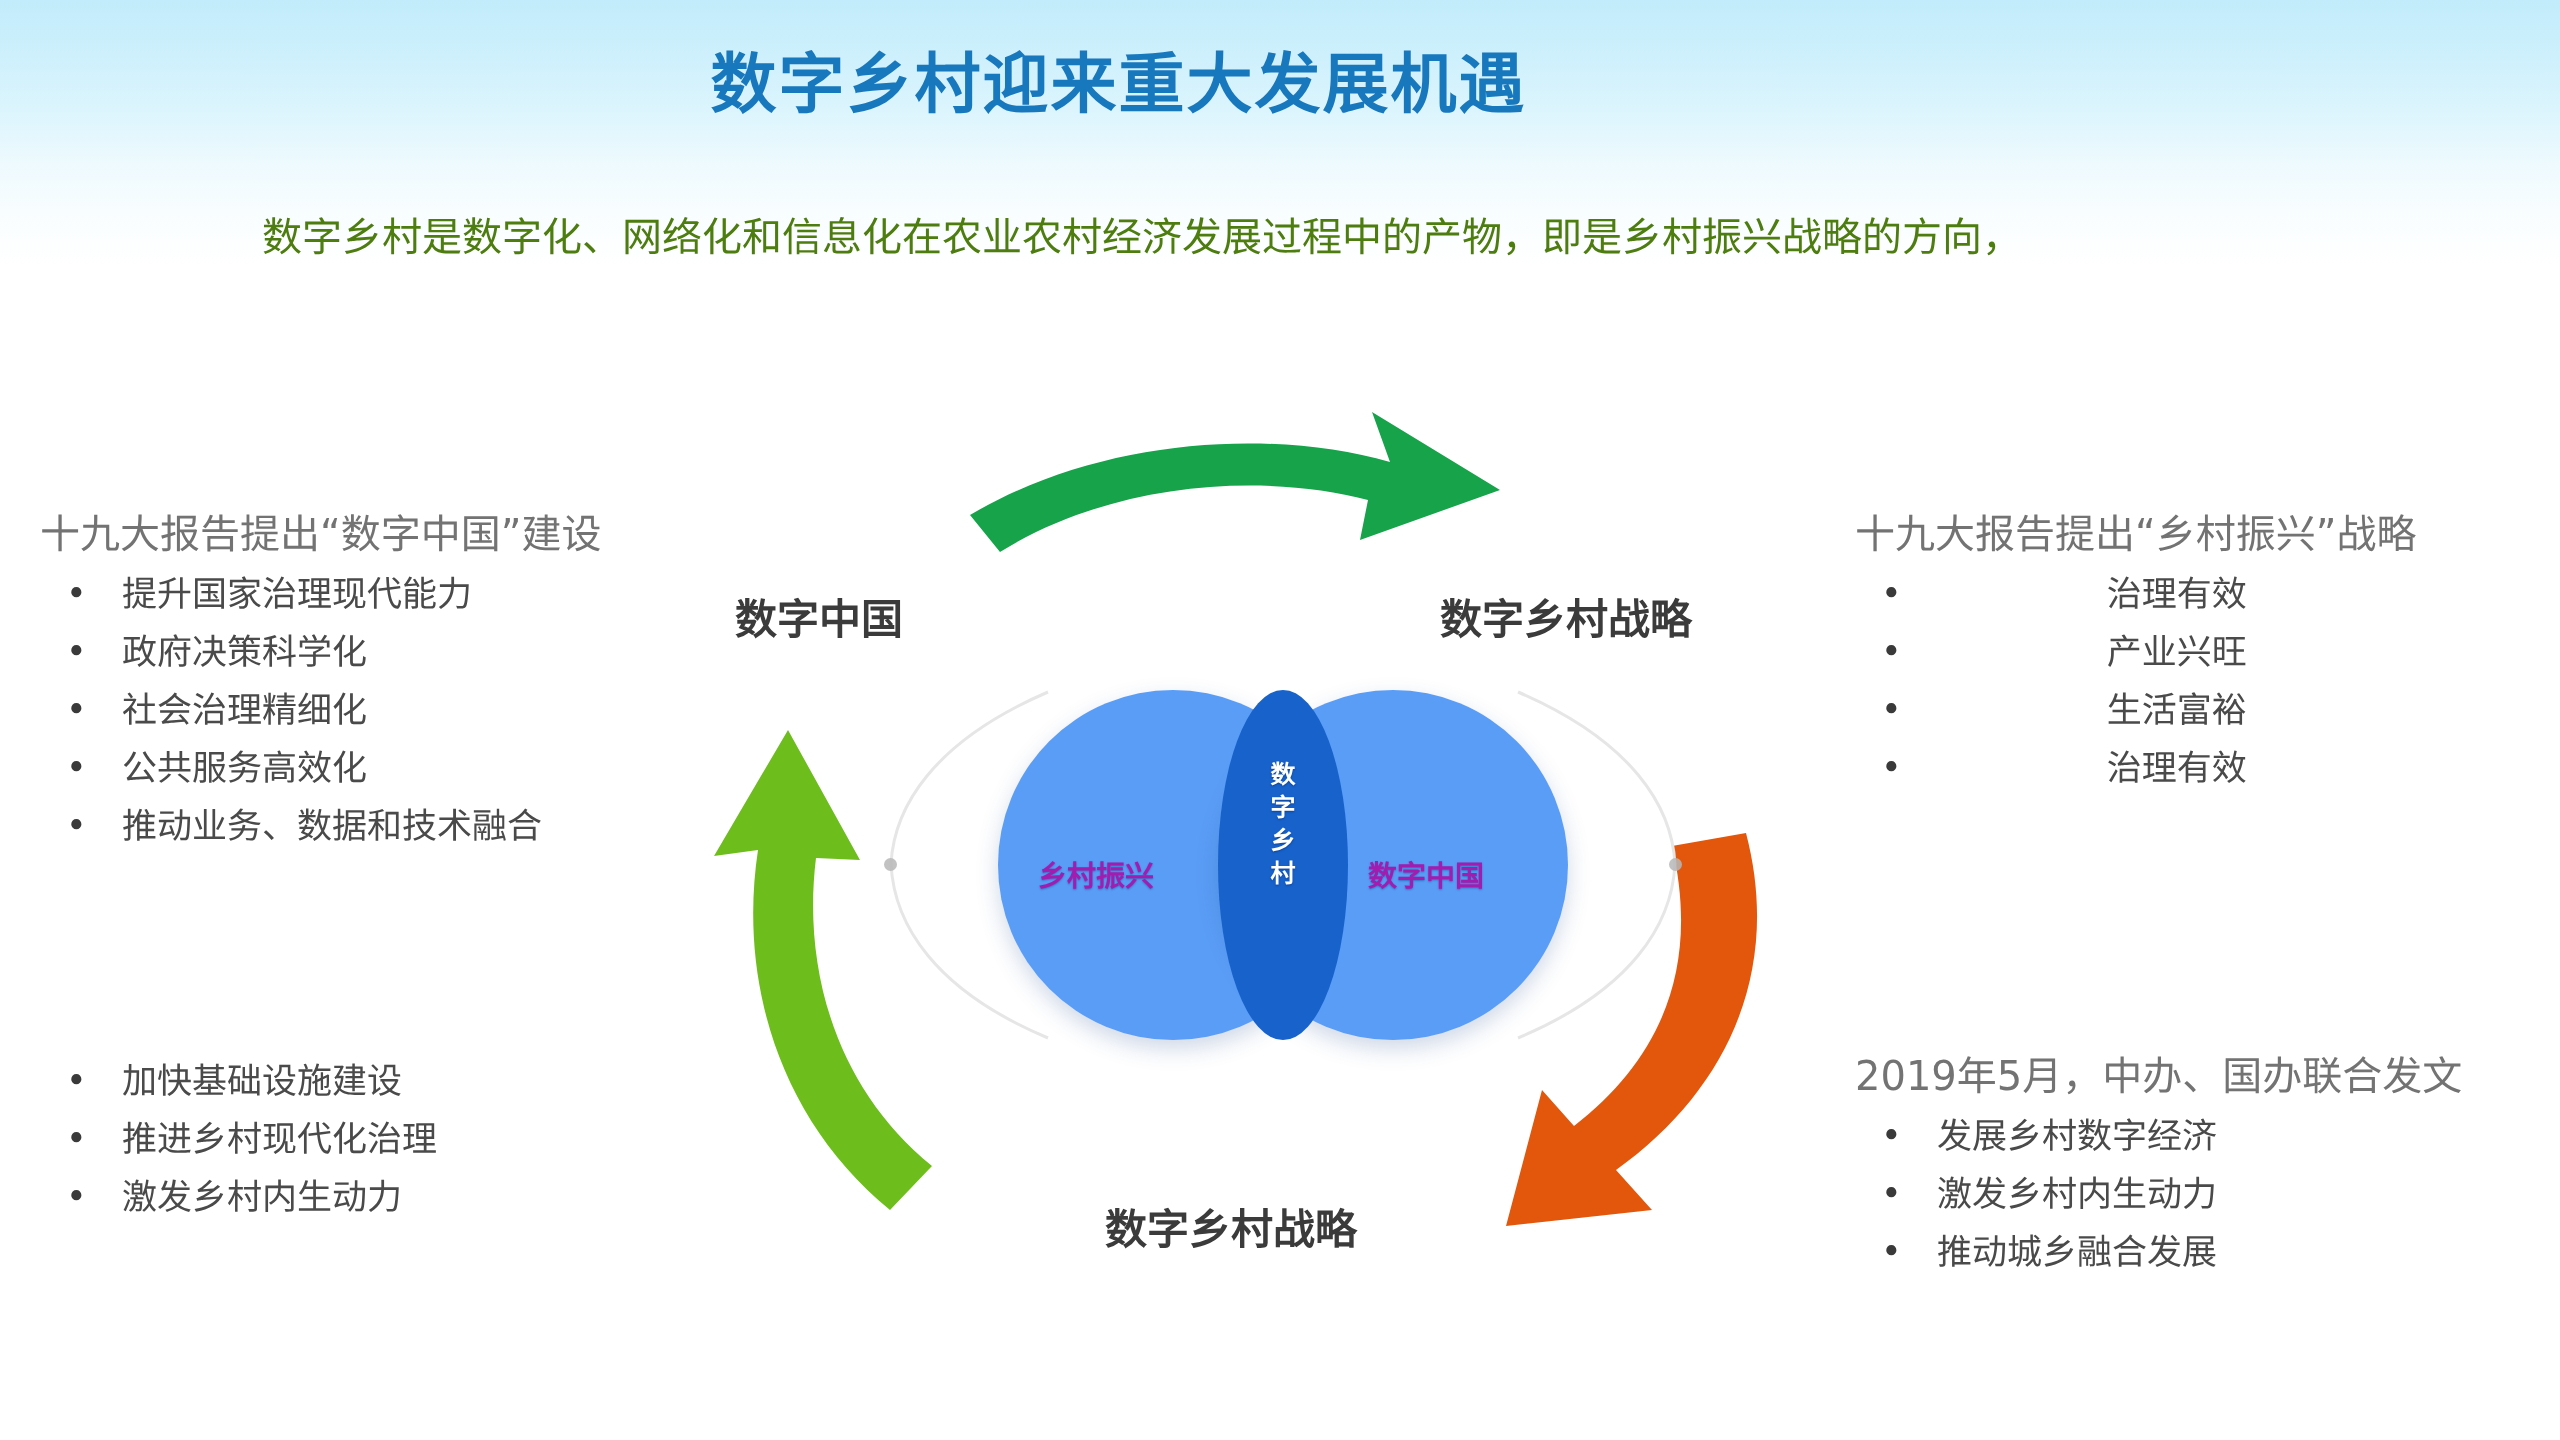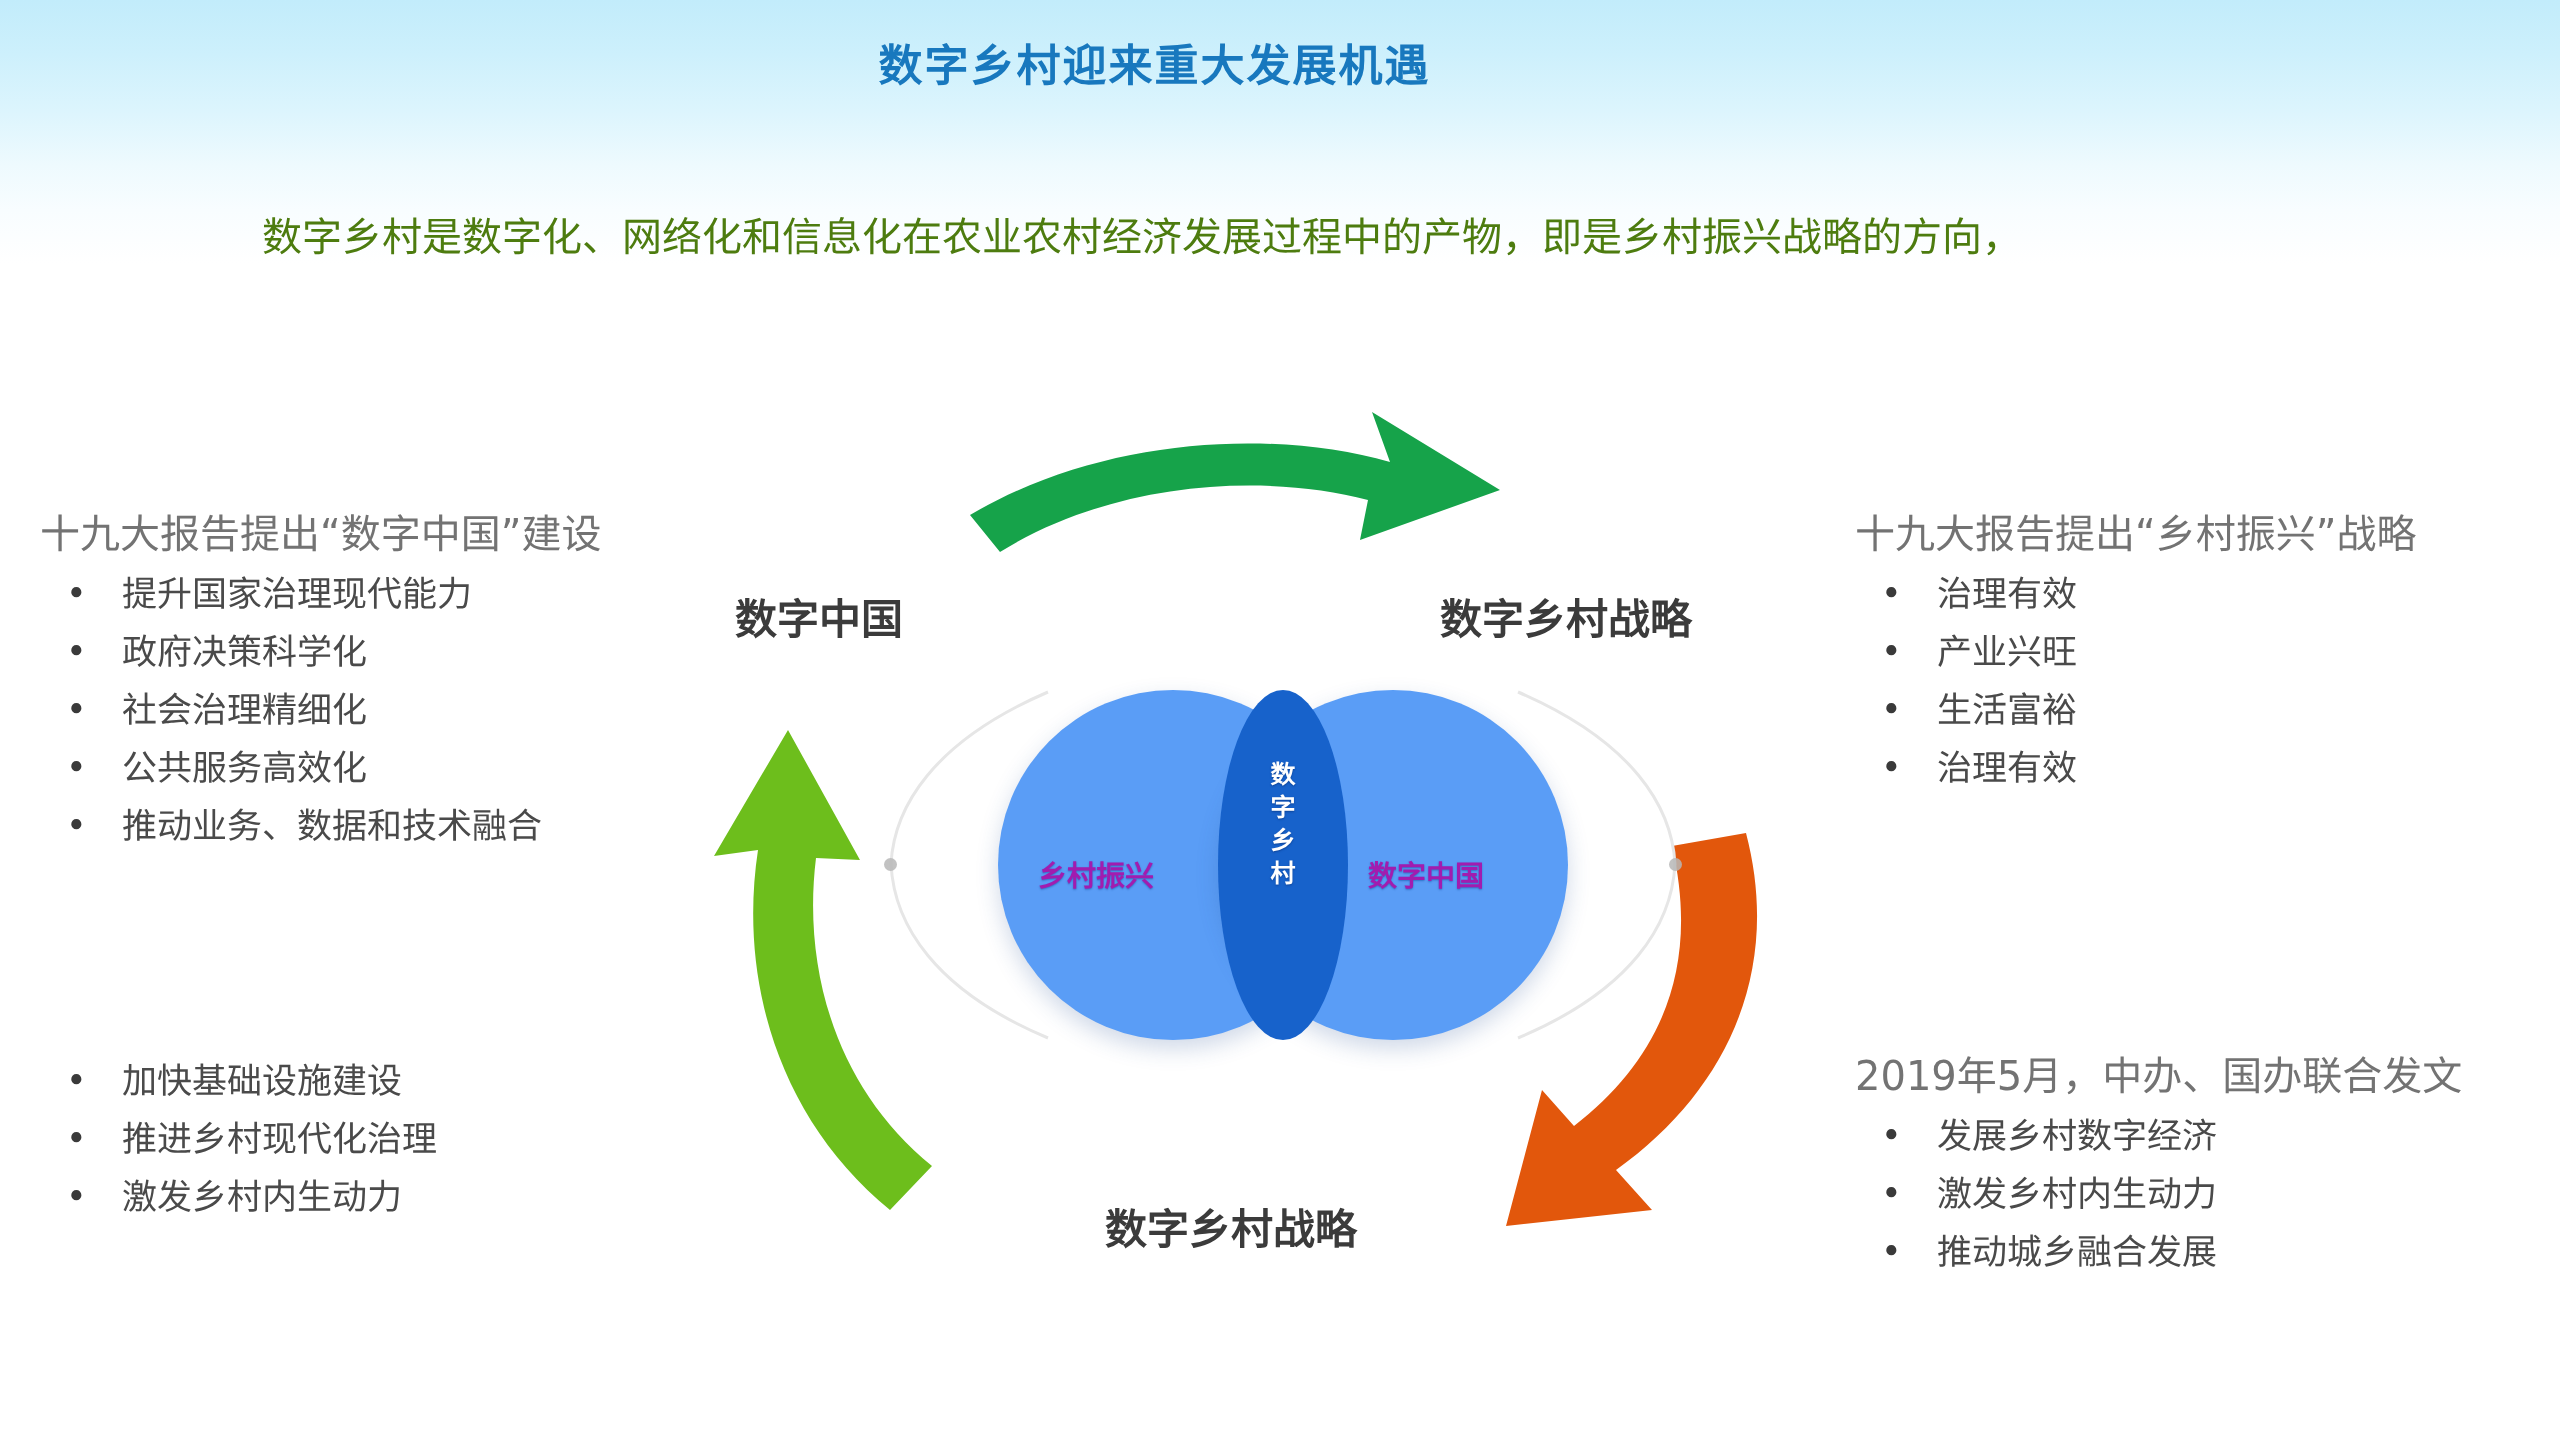--- a/index.html
+++ b/index.html
@@ -37,26 +37,25 @@
   }
 
   
   .title {
     position: absolute;
     left: 0;
     top: 30px;
     width: 2237px;
     text-align: center;
     font-family: "DejaVu Sans", "Liberation Sans", sans-serif;
-    font-size: 44px;
+    font-size: 66px;
     font-weight: bold;
     color: #1878be;
     letter-spacing: 2px;
     white-space: nowrap;
-    padding-left: 36px;
   }
 
   
   .subtitle {
     position: absolute;
     left: 180px;
     top: 205px;
     width: 2210px;
     font-family: "DejaVu Sans", "Liberation Sans", sans-serif;
     font-size: 40px;
@@ -98,21 +97,21 @@
   .block li .bullet {
     position: absolute;
     left: 26px;
     top: 0;
     line-height: 1.66;
     font-size: 35px;
     color: #3a3a3a;
   }
 
   #block-tl { left: 40px;   top: 510px; }
-  #block-tr { left: 1855px; top: 510px; }
+  #block-tr { left: 1855px; top: 510px; text-align: center; }
   #block-bl { left: 40px;   top: 1052px; }
   #block-br { left: 1855px; top: 1052px; }
 
   
   #cycle {
     position: absolute;
     left: 700px;
     top: 390px;
     width: 1160px;
     height: 880px;

